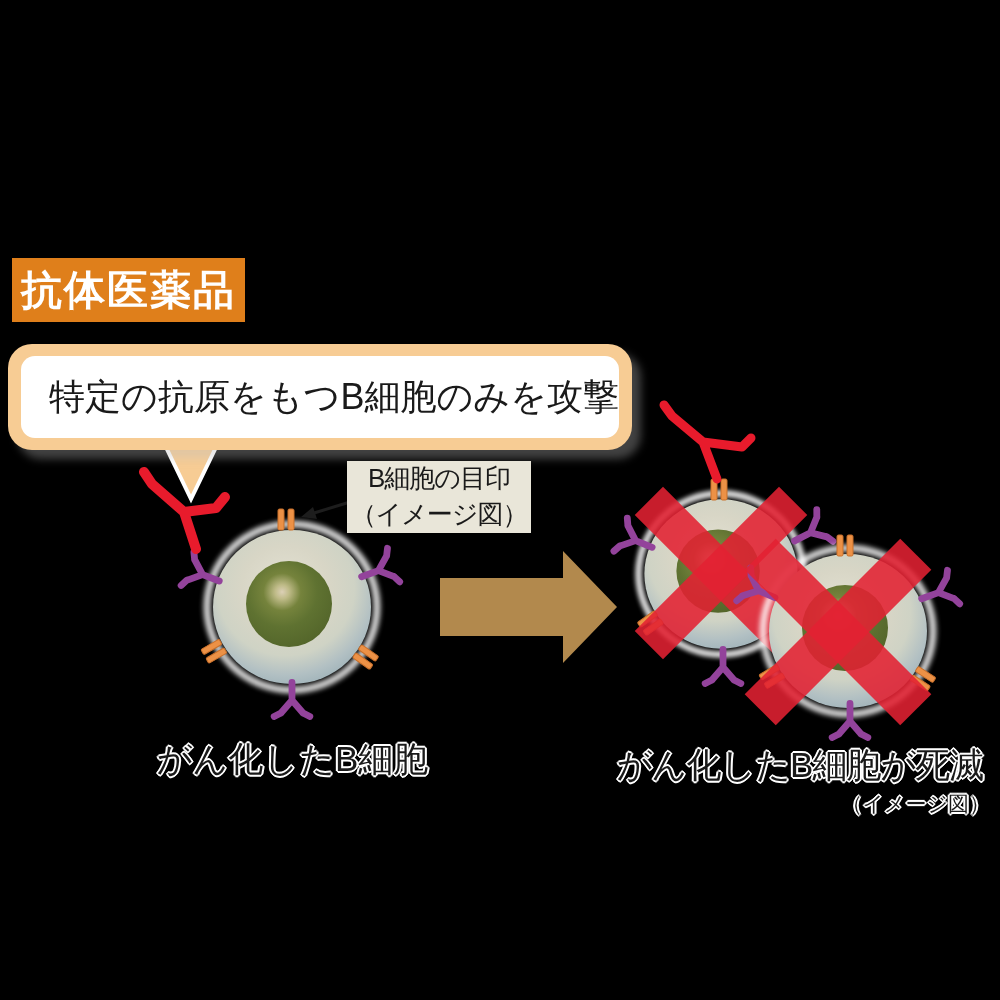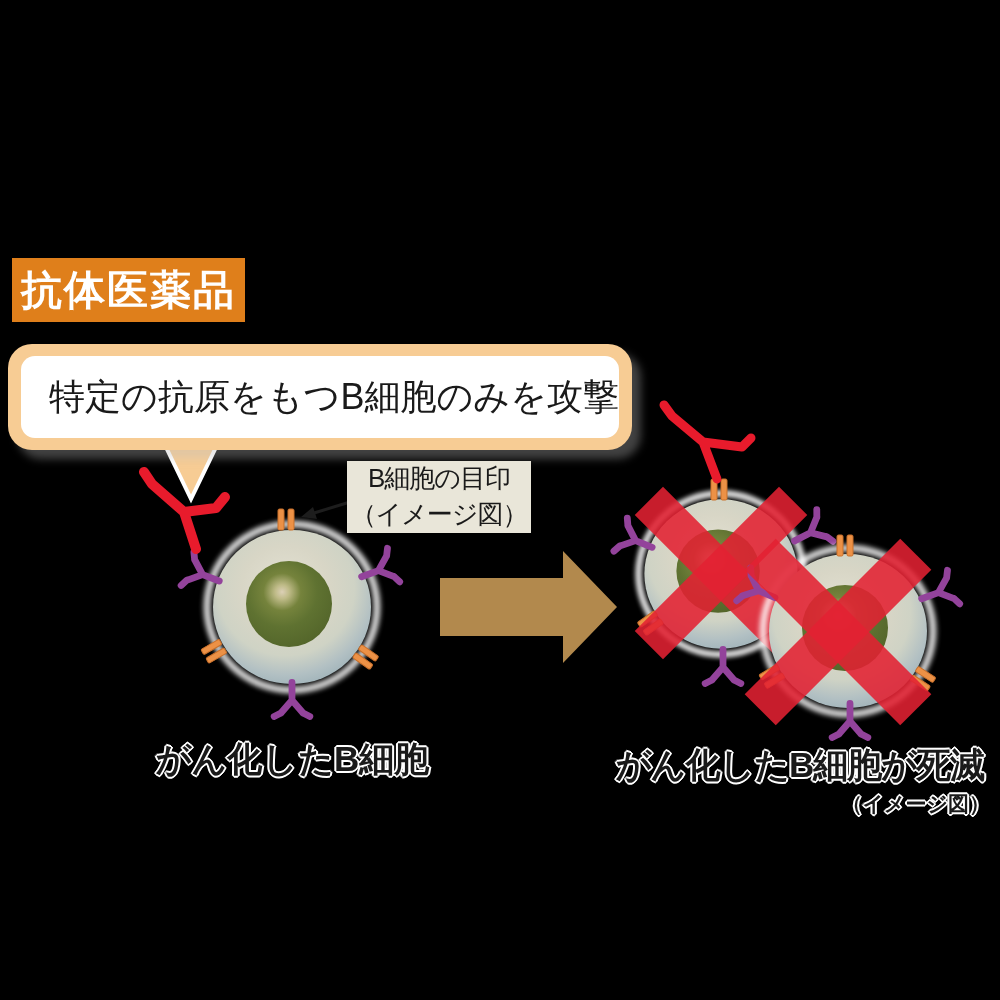--- a/index.html
+++ b/index.html
@@ -39,21 +39,21 @@
     display:flex;align-items:center;justify-content:flex-end;
     color:var(--text,#1A1A1A);font-size:36px;font-weight:500;white-space:nowrap;
   }
   .annotation{
     position:absolute;left:347px;top:461px;width:184px;
     background:var(--annotation_bg,#E9E6D9);
     color:var(--text,#1A1A1A);font-size:26px;line-height:1.38;
     text-align:center;padding:0 0;letter-spacing:-1px;
   }
   .celllabel{
-    position:absolute;color:var(--text,#1A1A1A);font-weight:700;white-space:nowrap;
+    position:absolute;color:var(--text,#1A1A1A);font-weight:400;white-space:nowrap;
     text-shadow:-2px 0 0 #fff,2px 0 0 #fff,0 -2px 0 #fff,0 2px 0 #fff,
                 -1px -1px 0 #fff,1px -1px 0 #fff,-1px 1px 0 #fff,1px 1px 0 #fff;
   }
   .label-left{left:120px;top:736px;width:345px;text-align:center;font-size:35px;}
   .label-right{left:600px;top:742px;width:400px;text-align:center;font-size:35px;letter-spacing:-1px;}
   .label-note{left:790px;top:790px;width:200px;text-align:right;font-size:21px;}
 </style>
 </head>
 <body>
 

